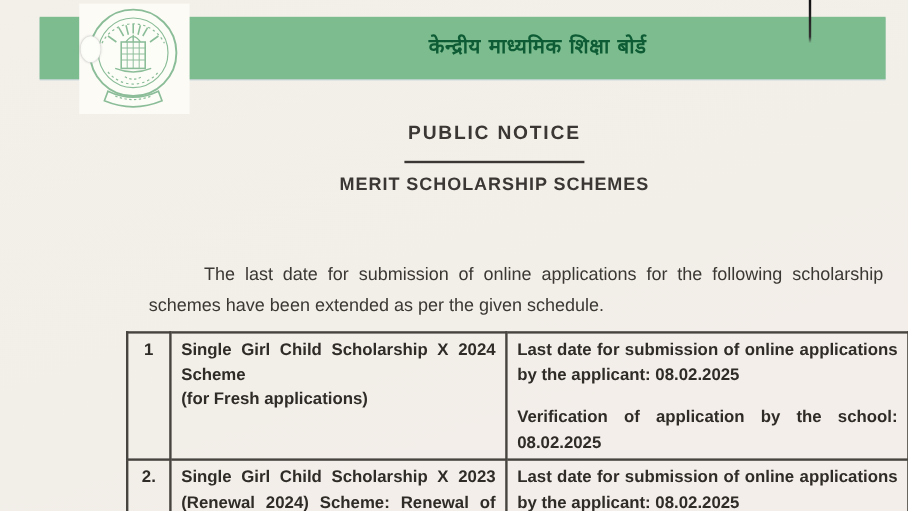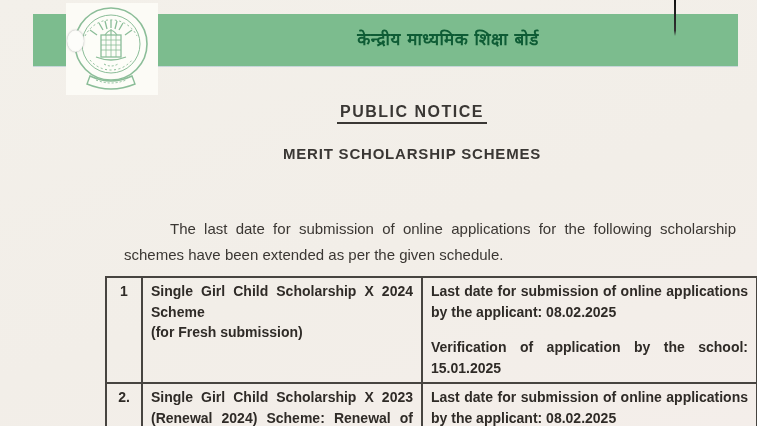--- a/index.html
+++ b/index.html
@@ -51,21 +51,21 @@
     font-size:15px;font-weight:bold;letter-spacing:2px;
     color:rgba(205,160,160,.38);
     user-select:none;white-space:nowrap;
   }
   
   .notice-title{
     position:absolute;top:103px;left:0;width:824px;text-align:center;
   }
   .notice-title span{
     font-size:16px;font-weight:bold;letter-spacing:1.5px;color:#3a3734;
-    border-bottom:2px solid #3a3734;padding:0 3px 2px;
+    border-bottom:2px solid #3a3734;padding:0 3px 14px;
   }
   .notice-subtitle{
     position:absolute;top:145px;left:0;width:824px;text-align:center;
     font-size:15px;font-weight:bold;letter-spacing:.8px;color:#3a3734;
   }
   
   .intro{
     position:absolute;left:108px;top:200px;width:612px;
     font-size:15px;line-height:26px;color:#3b3733;
     text-indent:46px;text-align:justify;margin:16px;
@@ -139,25 +139,25 @@
 
   <p class="intro">The last date for submission of online applications for the following scholarship schemes have been extended as per the given schedule.</p>
 
 
   <table class="schedule">
     <tbody>
       <tr class="row-1">
         <td class="col-sno">1</td>
         <td class="col-scheme">
           <p>Single Girl Child Scholarship X 2024 Scheme</p>
-          <span class="scheme-note">(for Fresh submission)</span>
+          <span class="scheme-note">(for Fresh applications)</span>
         </td>
         <td class="col-dates">
           <p>Last date for submission of online applications by the applicant: 08.02.2025</p>
-          <p class="para-gap">Verification of application by the school: 15.01.2025</p>
+          <p class="para-gap">Verification of application by the school: 08.02.2025</p>
         </td>
       </tr>
       <tr class="row-2">
         <td class="col-sno">2.</td>
         <td class="col-scheme">
           <p>Single Girl Child Scholarship X 2023 (Renewal 2024) Scheme: Renewal of CBSE Single Girl Child Scholarship X awarded in</p>
           <span class="scheme-note"></span>
         </td>
         <td class="col-dates">
           <p>Last date for submission of online applications by the applicant: 08.02.2025</p>

